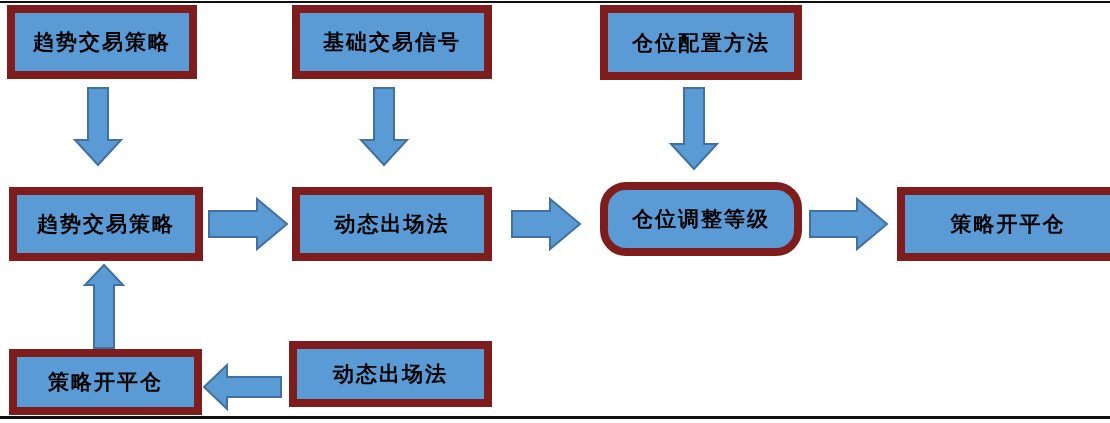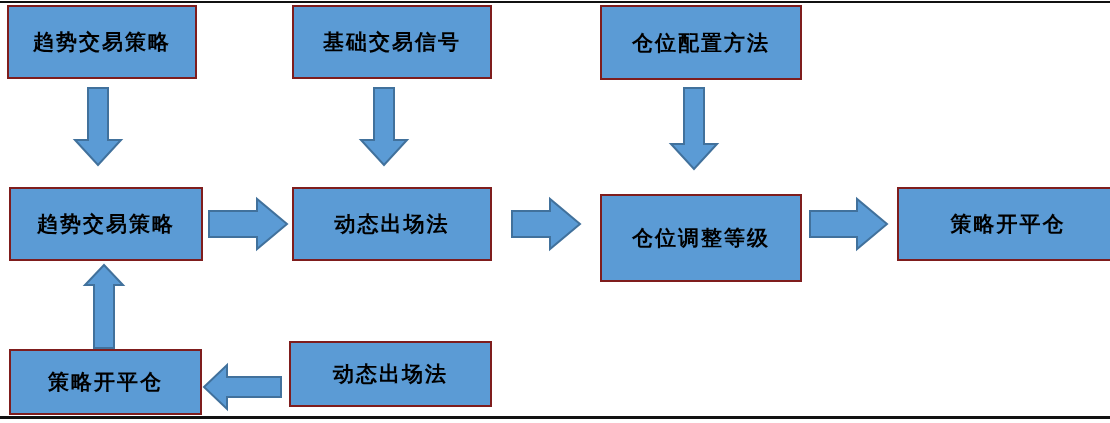--- a/index.html
+++ b/index.html
@@ -33,38 +33,38 @@
   .arrow {
     fill: #5B9BD5;
     stroke: #41719C;
     stroke-width: 2;
     stroke-linejoin: miter;
   }
   .node {
     position: absolute;
     box-sizing: border-box;
     background: #5B9BD5;
-    border: 2px solid #7f1d1d;
+    border: 8px solid #7f1d1d;
     color: #000000;
     font-weight: bold;
     font-size: 21px;
     letter-spacing: 2px;
     display: flex;
     align-items: center;
     justify-content: center;
     text-align: center;
     white-space: nowrap;
   }
   
   .n-trend   { left: 7px;   top: 5px;   width: 190px; height: 74px; }
   .n-fixedm  { left: 292px; top: 5px;   width: 200px; height: 74px; }
   .n-allocm  { left: 600px; top: 5px;   width: 202px; height: 75px; text-align: center; }
   .n-signal  { left: 9px;   top: 187px; width: 194px; height: 74px; }
   .n-fixedp  { left: 292px; top: 187px; width: 200px; height: 74px; }
-  .n-adjust  { left: 600px; top: 194px; width: 202px; height: 88px; }
+  .n-adjust  { left: 600px; top: 182px; width: 202px; height: 74px; border-radius: 26px; }
   .n-opencl  { left: 897px; top: 187px; width: 222px; height: 74px; }
   .n-thresh  { left: 9px;   top: 349px; width: 193px; height: 66px; }
   .n-dynexit { left: 289px; top: 341px; width: 203px; height: 66px; }
 </style>
 </head>
 <body>
 
 <div class="canvas">
 
   <div class="rule top"></div>

